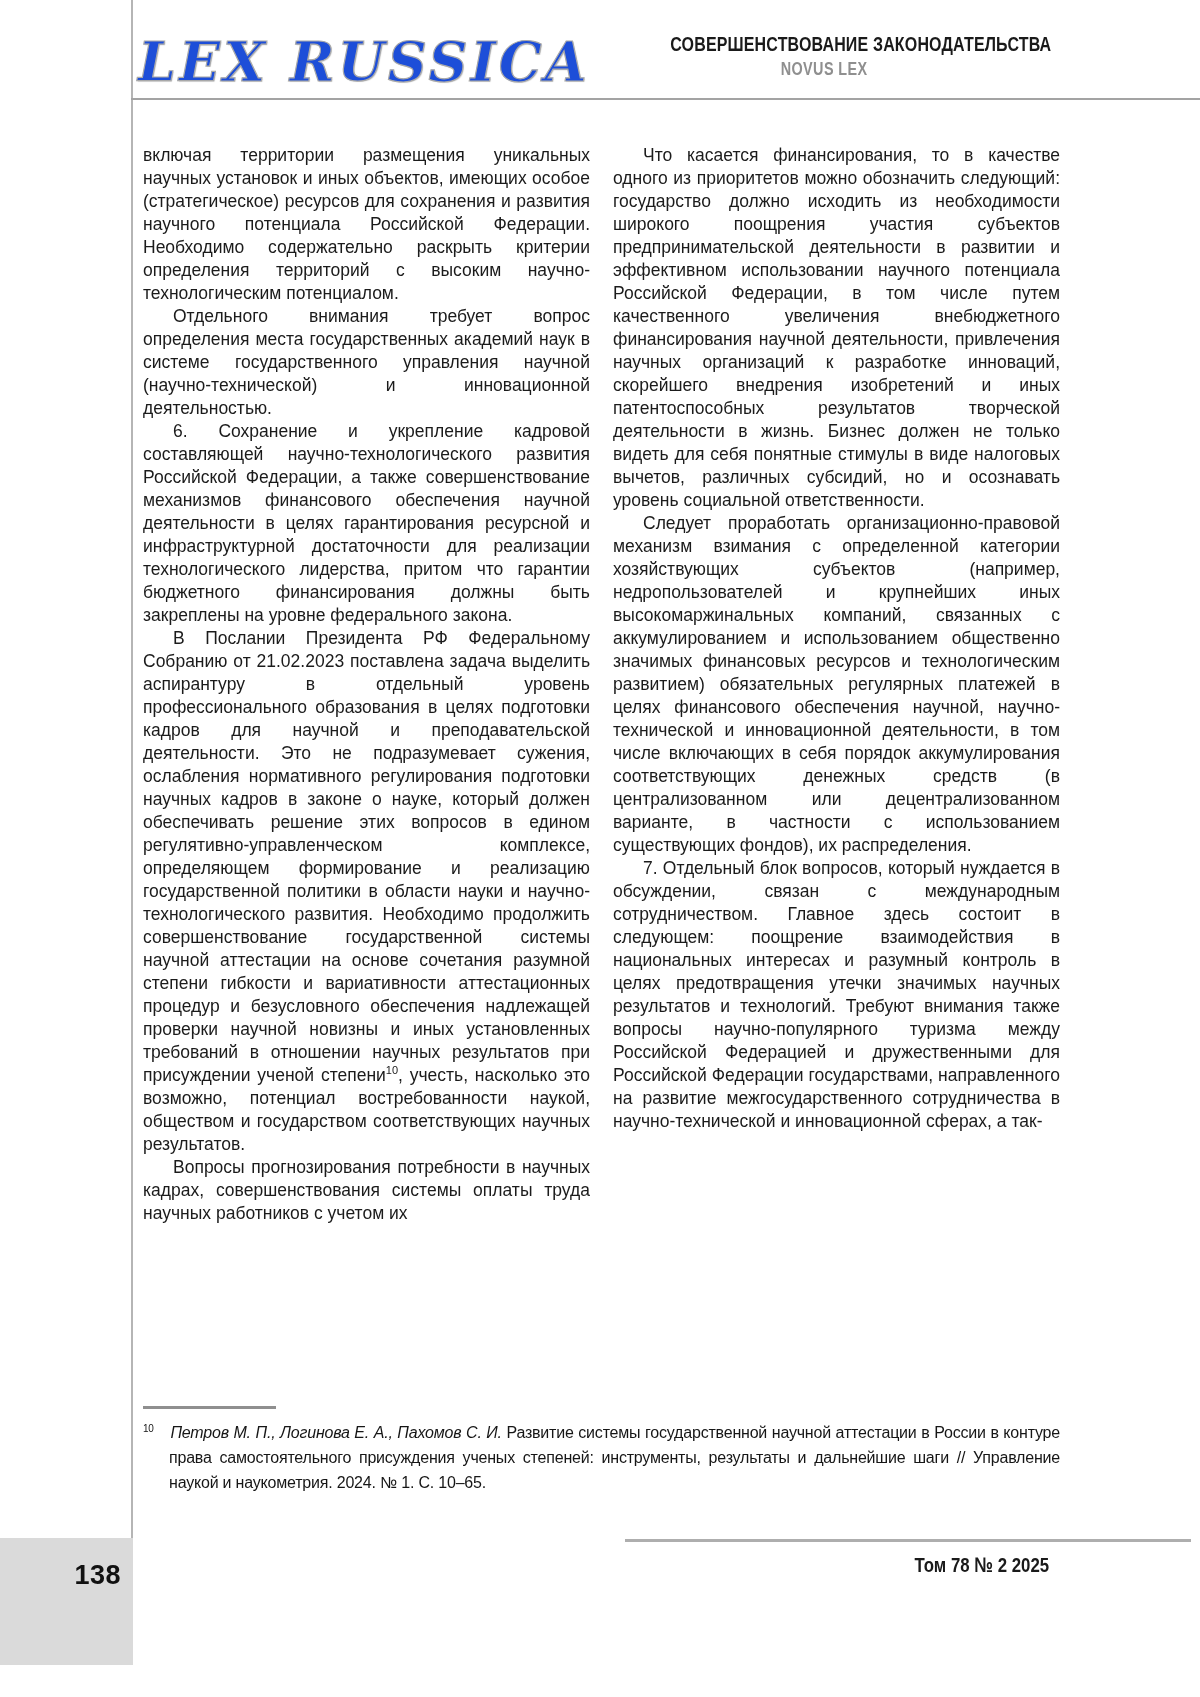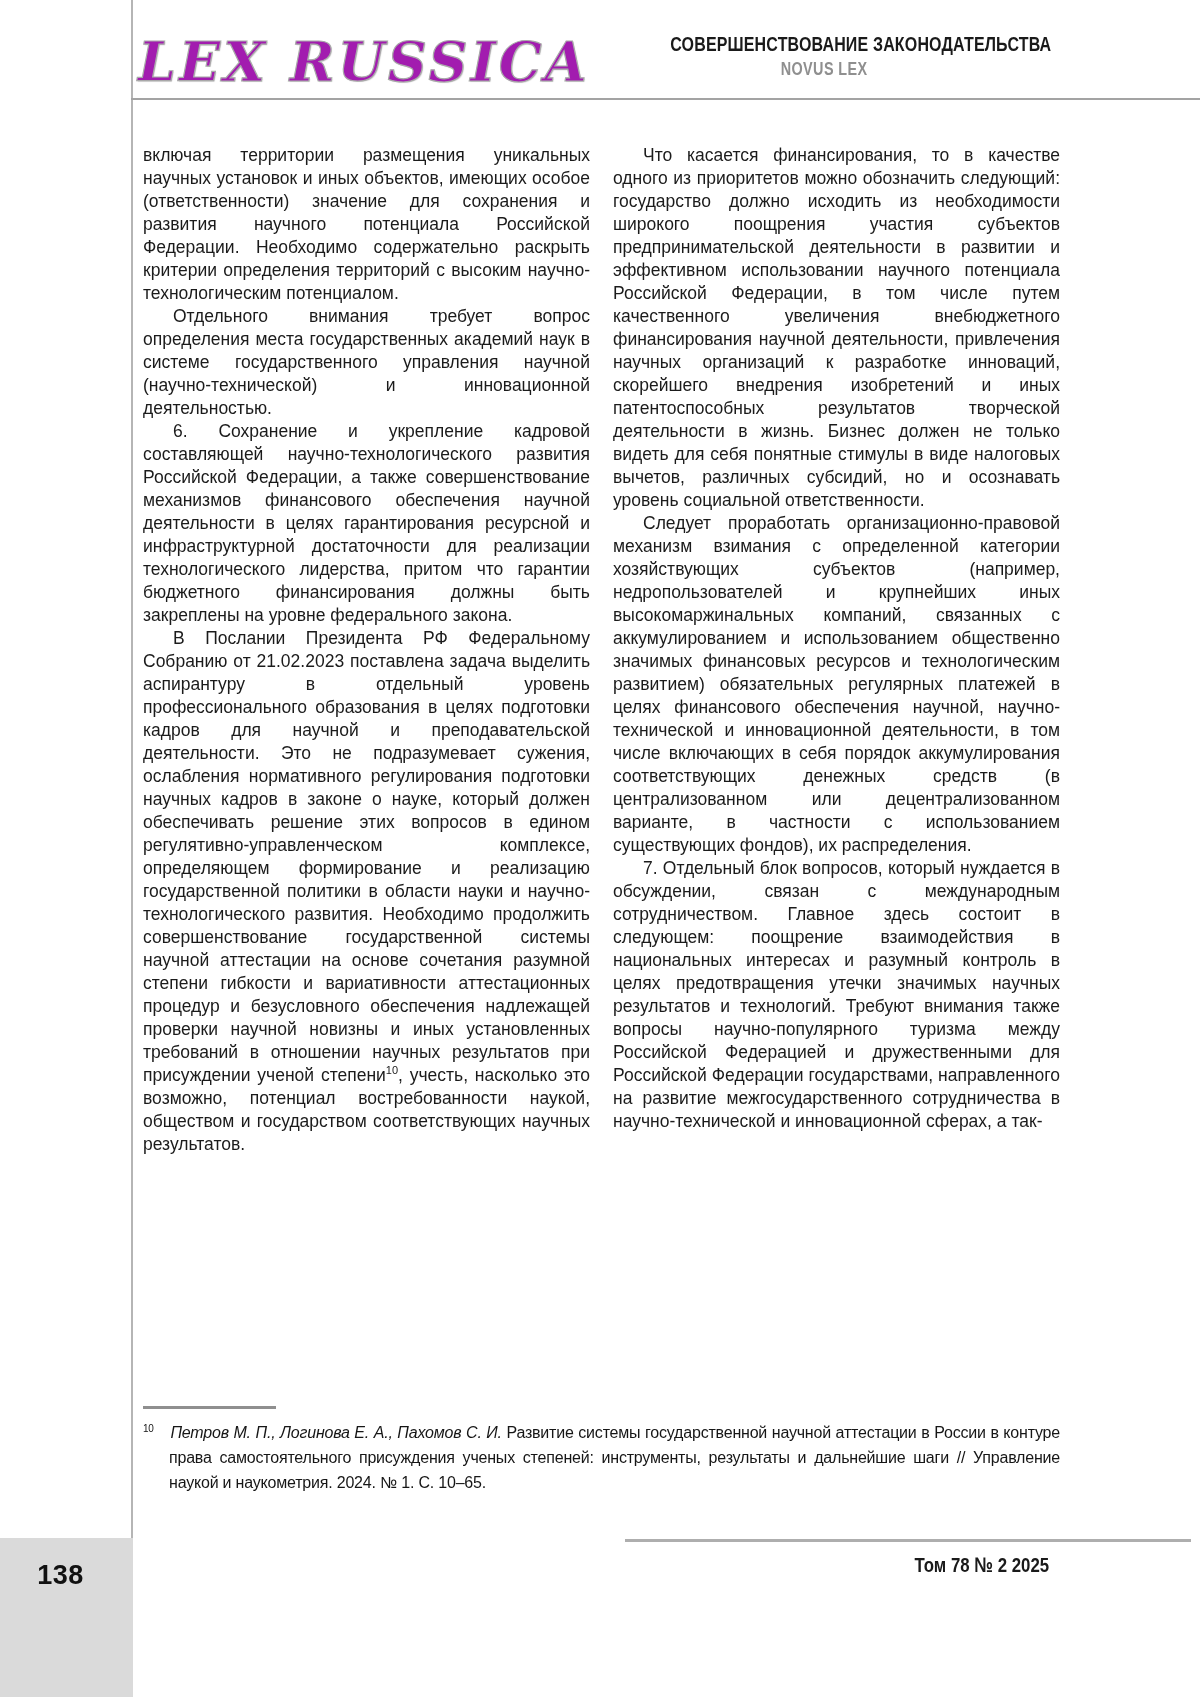--- a/index.html
+++ b/index.html
@@ -17,41 +17,41 @@
   .v-divider {
     position: absolute;
     left: 131px; top: 0;
     width: 2px; height: 1538px;
     background: #b5b5b5;
   }
   
   .sidebar-strip {
     position: absolute;
     left: 0; top: 1538px;
-    width: 133px; height: 159px;
+    width: 133px; height: 127px;
     background: #dadada;
-    text-align: center;
+    text-align: right;
     padding: 22px 12px 0 0;
   }
   .page-number {
     font-size: 27px;
     font-weight: bold;
     color: #111;
     letter-spacing: 0.5px;
   }
   
   .logo {
     position: absolute;
     left: 138px; top: 30px;
     font-family: "DejaVu Serif", serif;
     font-weight: bold;
     font-style: italic;
     font-size: 54px;
     letter-spacing: 3px;
-    color: #a21caf;
+    color: #1d4ed8;
     -webkit-text-stroke: 1.2px #a9a9a9;
     text-shadow: 1px 1px 1px #cfcfcf;
     white-space: nowrap;
   }
   .header-right {
     position: absolute;
     right: 149px; top: 33px;
     text-align: right;
     white-space: nowrap;
   }
@@ -151,24 +151,25 @@
   <div class="logo">LEX RUSSICA</div>
 
   <div class="header-right">
     <div><span class="header-title">СОВЕРШЕНСТВОВАНИЕ ЗАКОНОДАТЕЛЬСТВА</span></div>
     <div class="header-subtitle"><span>NOVUS LEX</span></div>
   </div>
 
   <div class="header-rule"></div>
 
   <div class="col col-left">
-    <p class="para no-indent">включая территории размещения уникальных научных установок и иных объектов, имеющих особое (ответственности) значение для сохранения и развития научного потенциала Российской Федерации. Необходимо содержательно раскрыть критерии определения территорий с высоким научно-технологическим потенциалом.</p>
+    <p class="para no-indent">включая территории размещения уникальных научных установок и иных объектов, имеющих особое (стратегическое) ресурсов для сохранения и развития научного потенциала Российской Федерации. Необходимо содержательно раскрыть критерии определения территорий с высоким научно-технологическим потенциалом.</p>
     <p class="para">Отдельного внимания требует вопрос определения места государственных академий наук в системе государственного управления научной (научно-технической) и инновационной деятельностью.</p>
     <p class="para">6. Сохранение и укрепление кадровой составляющей научно-технологического развития Российской Федерации, а также совершенствование механизмов финансового обеспечения научной деятельности в целях гарантирования ресурсной и инфраструктурной достаточности для реализации технологического лидерства, притом что гарантии бюджетного финансирования должны быть закреплены на уровне федерального закона.</p>
     <p class="para"><span>В Послании Президента РФ Федеральному Собранию от 21.02.2023 поставлена задача выделить аспирантуру в отдельный уровень профессионального образования в целях подготовки кадров для научной и преподавательской деятельности. Это не подразумевает сужения, ослабления нормативного регулирования подготовки научных кадров в законе о науке, который должен обеспечивать решение этих вопросов в едином регулятивно-управленческом комплексе, определяющем формирование и реализацию государственной политики в области науки и научно-технологического развития. Необходимо продолжить совершенствование государственной системы научной аттестации на основе сочетания разумной степени гибкости и вариативности аттестационных процедур и безусловного обеспечения надлежащей проверки научной новизны и иных установленных требований в отношении научных результатов при присуждении ученой степени</span><sup class="ref">10</sup><span>, учесть, насколько это возможно, потенциал востребованности наукой, обществом и государством соответствующих научных результатов.</span></p>
+    <p class="para">Вопросы прогнозирования потребности в научных кадрах, совершенствования системы оплаты труда научных работников с учетом их</p>
   </div>
 
   <div class="col col-right">
     <p class="para">Что касается финансирования, то в качестве одного из приоритетов можно обозначить следующий: государство должно исходить из необходимости широкого поощрения участия субъектов предпринимательской деятельности в развитии и эффективном использовании научного потенциала Российской Федерации, в том числе путем качественного увеличения внебюджетного финансирования научной деятельности, привлечения научных организаций к разработке инноваций, скорейшего внедрения изобретений и иных патентоспособных результатов творческой деятельности в жизнь. Бизнес должен не только видеть для себя понятные стимулы в виде налоговых вычетов, различных субсидий, но и осознавать уровень социальной ответственности.</p>
     <p class="para">Следует проработать организационно-правовой механизм взимания с определенной категории хозяйствующих субъектов (например, недропользователей и крупнейших иных высокомаржинальных компаний, связанных с аккумулированием и использованием общественно значимых финансовых ресурсов и технологическим развитием) обязательных регулярных платежей в целях финансового обеспечения научной, научно-технической и инновационной деятельности, в том числе включающих в себя порядок аккумулирования соответствующих денежных средств (в централизованном или децентрализованном варианте, в частности с использованием существующих фондов), их распределения.</p>
     <p class="para">7. Отдельный блок вопросов, который нуждается в обсуждении, связан с международным сотрудничеством. Главное здесь состоит в следующем: поощрение взаимодействия в национальных интересах и разумный контроль в целях предотвращения утечки значимых научных результатов и технологий. Требуют внимания также вопросы научно-популярного туризма между Российской Федерацией и дружественными для Российской Федерации государствами, направленного на развитие межгосударственного сотрудничества в научно-технической и инновационной сферах, а так-</p>
   </div>
 
   <div class="footnote-sep"></div>
 

